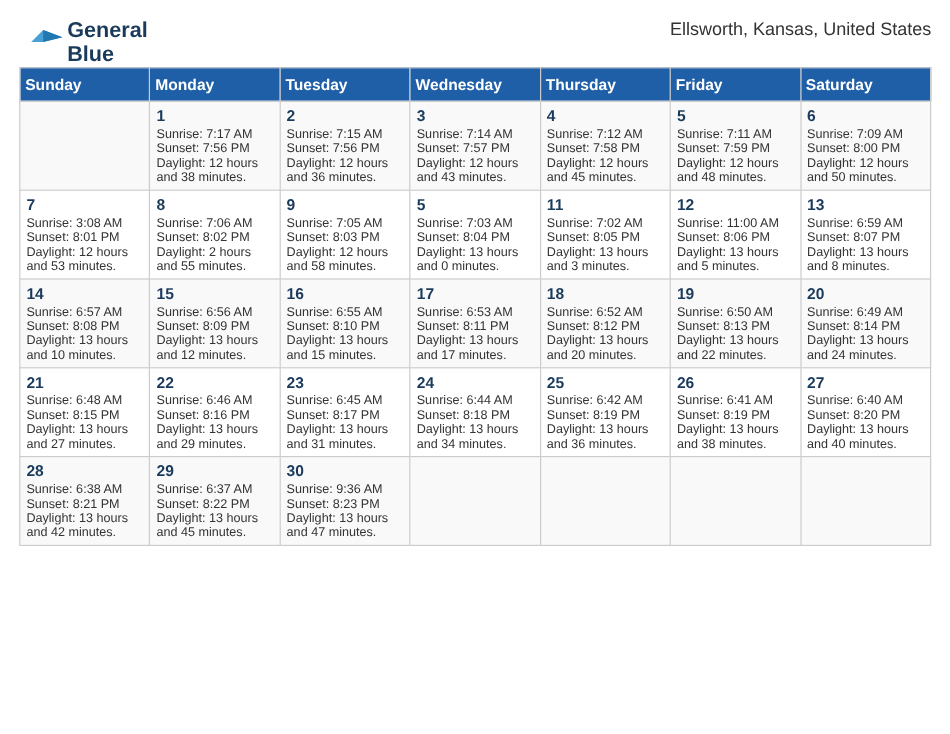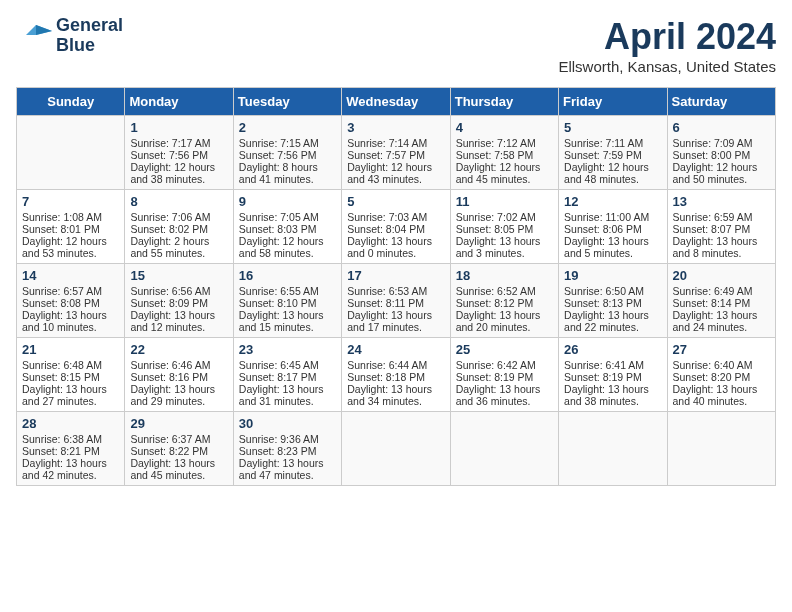--- a/index.html
+++ b/index.html
@@ -7,21 +7,20 @@
       font-family: Arial, sans-serif;
       background: #fff;
       width: 792px;
       min-height: 612px;
       padding: 16px;
     }
     .header {
       display: flex;
       justify-content: space-between;
       align-items: flex-start;
-      margin-bottom: 12px;
     }
     .logo {
       display: flex;
       align-items: center;
       gap: 4px;
     }
     .logo-text {
       font-size: 18px;
       font-weight: bold;
       color: #1a3a5c;
@@ -70,67 +69,66 @@
       font-size: 13px;
       color: #1a3a5c;
       display: block;
       margin-bottom: 2px;
     }
     .empty-cell {
       background: #fff;
     }
     tr:nth-child(odd) td { background: #f9f9f9; }
     tr:nth-child(even) td { background: #fff; }
-    th:first-child { border-radius: 0; text-align: center; }
+    th:first-child { border-radius: 0; }
   </style>
 </head>
 <body>
 
 <div class="header">
   <div class="logo">
     <svg class="logo-bird" viewBox="0 0 36 30">
       <polygon points="20,4 36,10 20,14" fill="#4a9fd4"></polygon>
       <polygon points="20,4 36,10 20,14 18,12" fill="#2178b0"></polygon>
       <polygon points="10,14 20,4 20,14" fill="#4a9fd4"></polygon>
     </svg>
     <div class="logo-text">
       <span>General</span><br>
       <span>Blue</span>
     </div>
   </div>
   <div class="title-block">
-    <div class="month-title">April 2024</div>
     <div class="location">Ellsworth, Kansas, United States</div>
   </div>
 </div>
 
 <table>
   <thead>
     <tr>
     <th>Sunday</th>
         <th>Monday</th>
         <th>Tuesday</th>
         <th>Wednesday</th>
         <th>Thursday</th>
         <th>Friday</th>
         <th>Saturday</th>
       </tr>
   </thead>
   <tbody id="calendar-body">
   <tr>
         <td class="empty-cell"></td>
         <td><span class="day-num">1</span><span>Sunrise: 7:17 AM</span><br><span>Sunset: 7:56 PM</span><br><span>Daylight: 12 hours and 38 minutes.</span></td>
-        <td><span class="day-num">2</span><span>Sunrise: 7:15 AM</span><br><span>Sunset: 7:56 PM</span><br><span>Daylight: 8 hours and 41 minutes.</span></td>
+        <td><span class="day-num">2</span><span>Sunrise: 7:15 AM</span><br><span>Sunset: 7:56 PM</span><br><span>Daylight: 12 hours and 36 minutes.</span></td>
         <td><span class="day-num">3</span><span>Sunrise: 7:14 AM</span><br><span>Sunset: 7:57 PM</span><br><span>Daylight: 12 hours and 43 minutes.</span></td>
         <td><span class="day-num">4</span><span>Sunrise: 7:12 AM</span><br><span>Sunset: 7:58 PM</span><br><span>Daylight: 12 hours and 45 minutes.</span></td>
         <td><span class="day-num">5</span><span>Sunrise: 7:11 AM</span><br><span>Sunset: 7:59 PM</span><br><span>Daylight: 12 hours and 48 minutes.</span></td>
         <td><span class="day-num">6</span><span>Sunrise: 7:09 AM</span><br><span>Sunset: 8:00 PM</span><br><span>Daylight: 12 hours and 50 minutes.</span></td>
       </tr>
       <tr>
-        <td><span class="day-num">7</span><span>Sunrise: 1:08 AM</span><br><span>Sunset: 8:01 PM</span><br><span>Daylight: 12 hours and 53 minutes.</span></td>
+        <td><span class="day-num">7</span><span>Sunrise: 3:08 AM</span><br><span>Sunset: 8:01 PM</span><br><span>Daylight: 12 hours and 53 minutes.</span></td>
         <td><span class="day-num">8</span><span>Sunrise: 7:06 AM</span><br><span>Sunset: 8:02 PM</span><br><span>Daylight: 2 hours and 55 minutes.</span></td>
         <td><span class="day-num">9</span><span>Sunrise: 7:05 AM</span><br><span>Sunset: 8:03 PM</span><br><span>Daylight: 12 hours and 58 minutes.</span></td>
         <td><span class="day-num">5</span><span>Sunrise: 7:03 AM</span><br><span>Sunset: 8:04 PM</span><br><span>Daylight: 13 hours and 0 minutes.</span></td>
         <td><span class="day-num">11</span><span>Sunrise: 7:02 AM</span><br><span>Sunset: 8:05 PM</span><br><span>Daylight: 13 hours and 3 minutes.</span></td>
         <td><span class="day-num">12</span><span>Sunrise: 11:00 AM</span><br><span>Sunset: 8:06 PM</span><br><span>Daylight: 13 hours and 5 minutes.</span></td>
         <td><span class="day-num">13</span><span>Sunrise: 6:59 AM</span><br><span>Sunset: 8:07 PM</span><br><span>Daylight: 13 hours and 8 minutes.</span></td>
       </tr>
       <tr>
         <td><span class="day-num">14</span><span>Sunrise: 6:57 AM</span><br><span>Sunset: 8:08 PM</span><br><span>Daylight: 13 hours and 10 minutes.</span></td>
         <td><span class="day-num">15</span><span>Sunrise: 6:56 AM</span><br><span>Sunset: 8:09 PM</span><br><span>Daylight: 13 hours and 12 minutes.</span></td>

